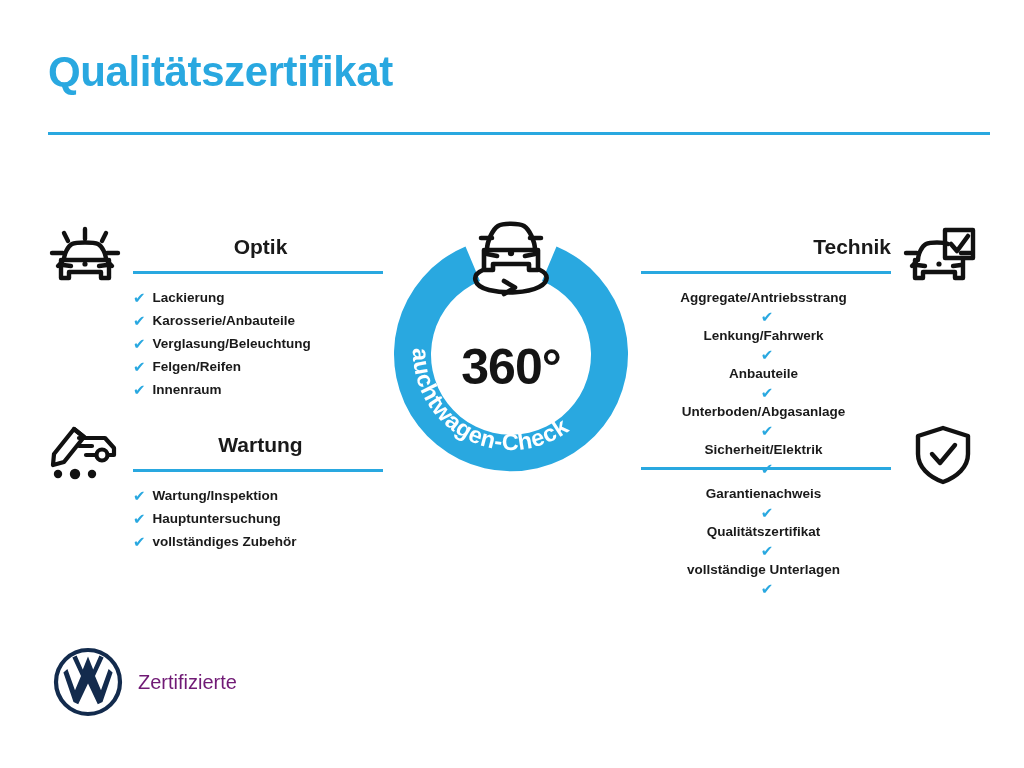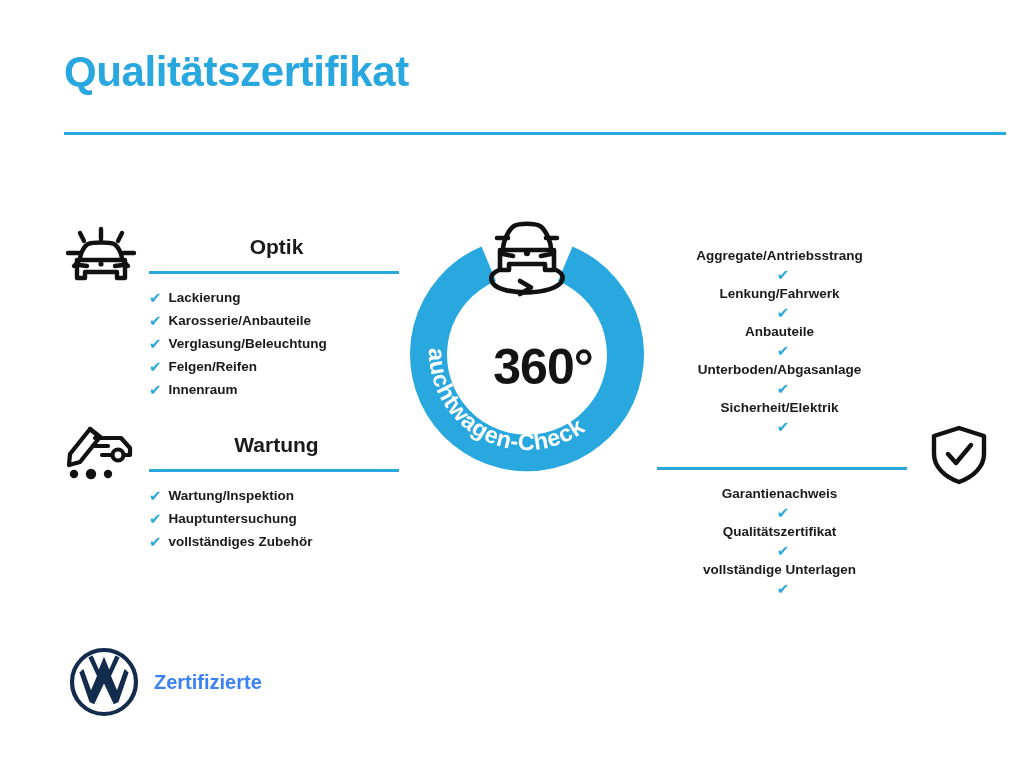--- a/index.html
+++ b/index.html
@@ -5,21 +5,21 @@
 <style>
   html,body{margin:0;padding:0;}
   body{
     width:1024px;height:768px;
     background:#ffffff;
     font-family:"Liberation Sans","DejaVu Sans",sans-serif;
     overflow:hidden;
     position:relative;
     -webkit-font-smoothing:antialiased;
   }
-  .page{position:absolute;inset:0;margin-left:16px;}
+  .page{position:absolute;inset:0;}
 
   
   .title{
     position:absolute;left:48px;top:50px;
     font-size:42px;font-weight:bold;
     color:#29A8E0;
     letter-spacing:-0.4px;
     line-height:1.05;
   }
   .title-rule{
@@ -77,39 +77,39 @@
   .col-left .sec-icon{left:0;}
   .col-right .sec-icon{right:0;}
 
   
   .badge{
     position:absolute;left:383px;top:224px;
     width:256px;height:256px;
   }
   .badge svg{display:block;}
   .badge-360{
-    position:absolute;left:16px;top:0;width:256px;height:256px;
+    position:absolute;left:0;top:0;width:256px;height:256px;
     display:flex;align-items:center;justify-content:center;
     pointer-events:none;
   }
   .badge-360 span{
     font-size:50px;font-weight:bold;color:#141414;
     letter-spacing:-1px;
     transform:translateY(15px);
   }
   .badge-car{
     position:absolute;left:78px;top:-12px;width:100px;height:86px;
   }
 
   
   .footer{position:absolute;left:52px;top:646px;display:flex;align-items:center;}
   .vw-mark{width:72px;height:72px;}
   .vw-text{
     margin-left:14px;
-    font-size:20px;font-weight:bold;color:#3b82f6;
+    font-size:20px;font-weight:normal;color:#701a75;
     line-height:25px;
   }
 </style>
 </head>
 <body>
 
 <div class="page">
 
   <div class="title">Qualitätszertifikat</div>
   <div class="title-rule"></div>
@@ -184,20 +184,36 @@
         <span>Hauptuntersuchung</span>
       </li>
       <li class="item">
         <span class="check">✔</span>
         <span>vollständiges Zubehör</span>
       </li>
     </ul>
   </div>
 
   <div class="col col-right sec-technik">
+    <div class="sec-head">
+      <span class="sec-icon">
+        <svg width="74" height="62" viewBox="0 0 74 62" fill="none" stroke="#111" stroke-width="4.4" stroke-linecap="round" stroke-linejoin="round">
+          <path d="M16 34 C16 28 20 20 24 18 C28 16 42 16 46 18"></path>
+          <path d="M10 40 L14 36"></path>
+          <path d="M4 27 L15 27 M59 27 L70 27"></path>
+          <path d="M13 34 L13 52 L21 52 L21 46 L53 46 L53 52 L61 52 L61 34"></path>
+          <path d="M15 39 L23 40 M59 39 L51 40"></path>
+          <circle cx="37" cy="38" r="2.6" fill="#111" stroke="none"></circle>
+          <rect x="43" y="4" width="28" height="28"></rect>
+          <path d="M49 18 L55 25 L66 10" stroke-width="4.6"></path>
+        </svg>
+      </span>
+      <div class="sec-title">Technik</div>
+      <div class="sec-underline"></div>
+    </div>
     <ul class="items">
       <li class="item">
         <span>Aggregate/Antriebsstrang</span>
         <span class="check">✔</span>
       </li>
       <li class="item">
         <span>Lenkung/Fahrwerk</span>
         <span class="check">✔</span>
       </li>
       <li class="item">

